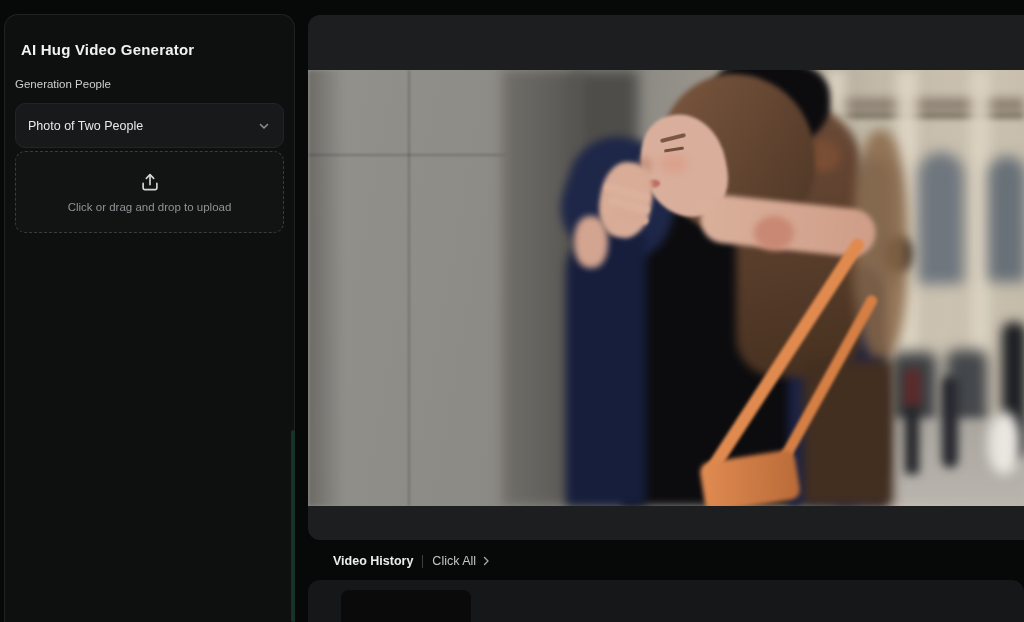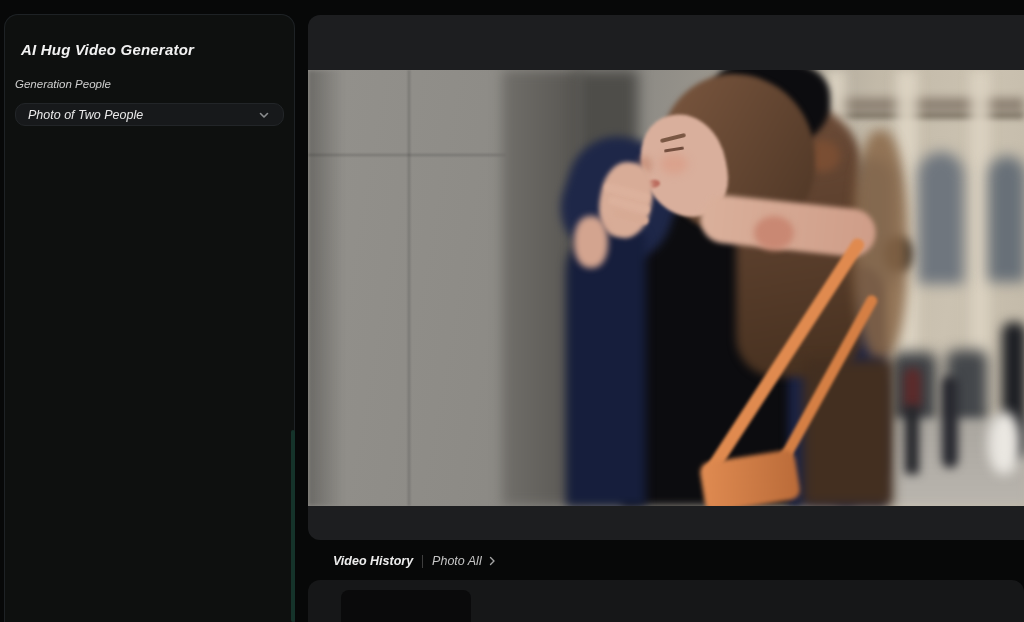--- a/index.html
+++ b/index.html
@@ -1,25 +1,25 @@
 <!DOCTYPE html>
 <html><head>
 <meta charset="utf-8">
 <style>
   html,body{margin:0;padding:0;width:1024px;height:622px;overflow:hidden;
     background:#070808;font-family:"Liberation Sans",sans-serif;
     -webkit-font-smoothing:antialiased;}
-  .abs{position:absolute;font-style:italic;}
+  .abs{position:absolute;}
 
   
   .sidebar{left:4px;top:14px;width:291px;height:608px;background:#0e100f;
     border:1px solid #1e2225;border-bottom:none;border-radius:14px 14px 0 0;box-sizing:border-box;}
   .sb-title{position:absolute;left:16px;top:16px;font-size:15px;font-weight:700;color:#f2f2f2;letter-spacing:.2px;}
   .sb-label{position:absolute;left:10px;top:63px;font-size:11.5px;color:#cfcfcf;}
-  .sb-select{position:absolute;left:10px;top:88px;width:269px;height:23px;background:#17191b;
+  .sb-select{position:absolute;left:10px;top:88px;width:269px;height:45px;background:#17191b;
     border:1px solid #222528;border-radius:10px;box-sizing:border-box;display:flex;align-items:center;
     justify-content:space-between;padding:0 13px 0 12px;cursor:pointer;}
   .sb-select .val{font-size:12.5px;color:#e9e9e9;}
   .upload{position:absolute;left:10px;top:136px;width:269px;height:82px;background:#121413;
     border:1px dashed #3a3c3b;border-radius:10px;box-sizing:border-box;display:flex;flex-direction:column;
     align-items:center;justify-content:center;gap:8px;cursor:pointer;}
   .upload .hint{font-size:11.5px;color:#8f9396;}
   .scrollthumb{left:291px;top:430px;width:4px;height:192px;background:#15332a;border-radius:2px;}
 
   
@@ -50,20 +50,30 @@
 
   <div class="sb-select">
     <span class="val">Photo of Two People</span>
     <span>
       <svg width="12" height="12" viewBox="0 0 12 12">
           <path d="M2.5 4.5 L6 8 L9.5 4.5" fill="none" stroke="#8b8d8f" stroke-width="1.6" stroke-linecap="round" stroke-linejoin="round"></path>
         </svg>
     </span>
   </div>
 
+  <div class="upload">
+    <span>
+      <svg width="22" height="22" viewBox="0 0 24 24" fill="none" stroke="#d6d6d6" stroke-width="1.8" stroke-linecap="round" stroke-linejoin="round">
+        <path d="M12 15 V4.5"></path>
+          <path d="M8 8 L12 4 L16 8"></path>
+        <path d="M4.5 13.5 v5 a1.8 1.8 0 0 0 1.8 1.8 h11.4 a1.8 1.8 0 0 0 1.8-1.8 v-5"></path>
+      </svg>
+    </span>
+    <div class="hint">Click or drag and drop to upload</div>
+  </div>
 </aside>
 
 <div class="abs scrollthumb"></div>
 
 <section class="abs player-card">
   <div class="frame" role="img" aria-label="Video frame: a woman with long brown hair embraces a person wearing a black beret and dark coat on a city street; blurred classical stone building, pedestrians and an orange shoulder-bag strap in the scene">
 
     <div class="ly" style="left:100px;top:0;width:2px;height:436px;background:rgba(60,60,56,.3);filter:blur(1px);"></div>
     <div class="ly" style="left:0;top:84px;width:198px;height:2px;background:rgba(60,60,56,.3);filter:blur(1px);"></div>
     <div class="ly" style="left:194px;top:0;width:80px;height:436px;background:linear-gradient(90deg,#716f6a,#565450);filter:blur(6px);"></div>
@@ -117,21 +127,21 @@
     <div class="ly" style="left:470px;top:147px;width:13px;height:281px;background:#e08a4f;border-radius:6px;transform:rotate(33deg);filter:blur(1.5px);"></div>
     <div class="ly" style="left:506px;top:212px;width:11px;height:226px;background:#d57f44;border-radius:5px;transform:rotate(29deg);filter:blur(1.5px);"></div>
     <div class="ly" style="left:394px;top:386px;width:96px;height:50px;background:linear-gradient(100deg,#e18c52,#b96a38);border-radius:10px;transform:rotate(-9deg);filter:blur(2px);"></div>
   </div>
 </section>
 
 <div class="abs hist-head">
   <span class="hist-title">Video History</span>
   <span class="hist-divider"></span>
   <a class="viewall">
-    <span>Photo All</span>
+    <span>Click All</span>
     <span>
       <svg width="10" height="10" viewBox="0 0 10 10">
           <path d="M3.5 1.5 L7 5 L3.5 8.5" fill="none" stroke="#a5a5a5" stroke-width="1.4" stroke-linecap="round" stroke-linejoin="round"></path>
         </svg>
     </span>
   </a>
 </div>
 
 <section class="abs hist-card">
   <div class="hist-thumb"></div>

